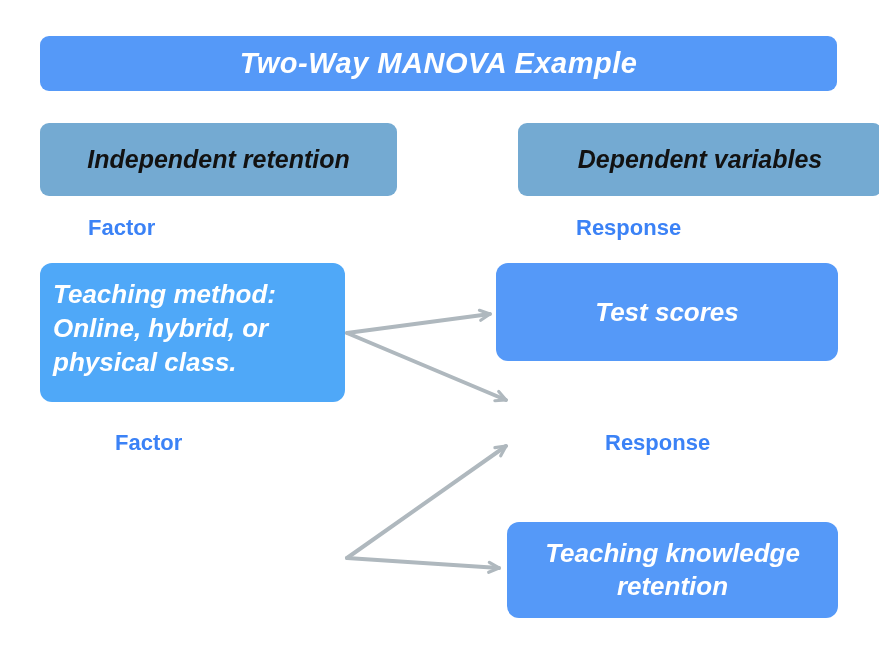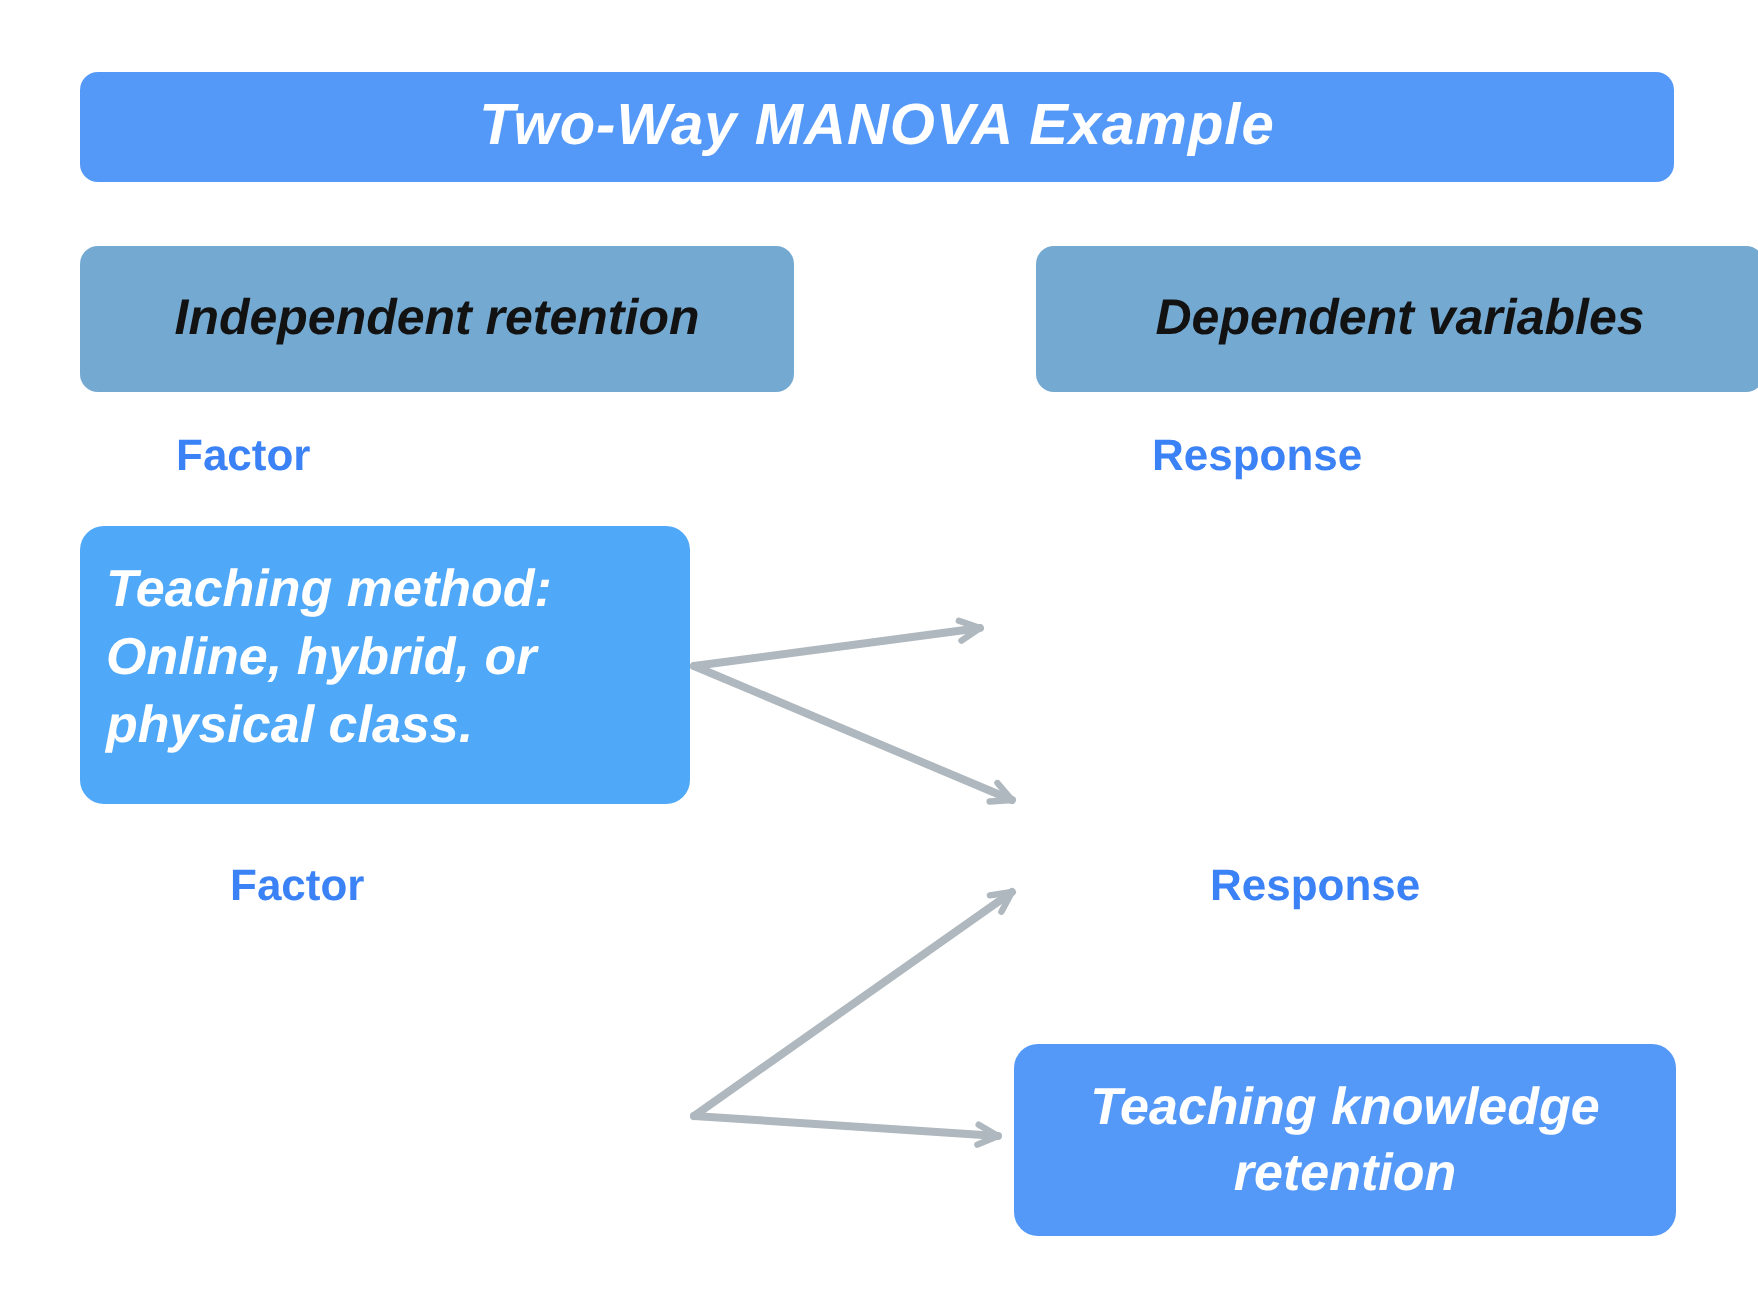--- a/index.html
+++ b/index.html
@@ -56,20 +56,21 @@
   <div class="box col-header header-right">
     <span>Dependent variables</span>
   </div>
 
   <div class="row-label" style="left:88px;top:213px;">Factor</div>
   <div class="row-label" style="left:576px;top:213px;">Response</div>
 
   <div class="box factor-box teaching-box">Teaching method:
 Online, hybrid, or
 physical class.</div>
+  <div class="box response-box testscores-box">Test scores</div>
 
   <div class="row-label" style="left:115px;top:428px;">Factor</div>
   <div class="row-label" style="left:605px;top:428px;">Response</div>
 
   <div class="box response-box retention-box">Teaching knowledge
 retention</div>
 
   <svg class="arrow-layer" viewBox="0 0 879 653" xmlns="http://www.w3.org/2000/svg">
     <defs>
       <marker id="head" markerUnits="userSpaceOnUse" markerWidth="18" markerHeight="18" refX="13" refY="7" orient="auto">

